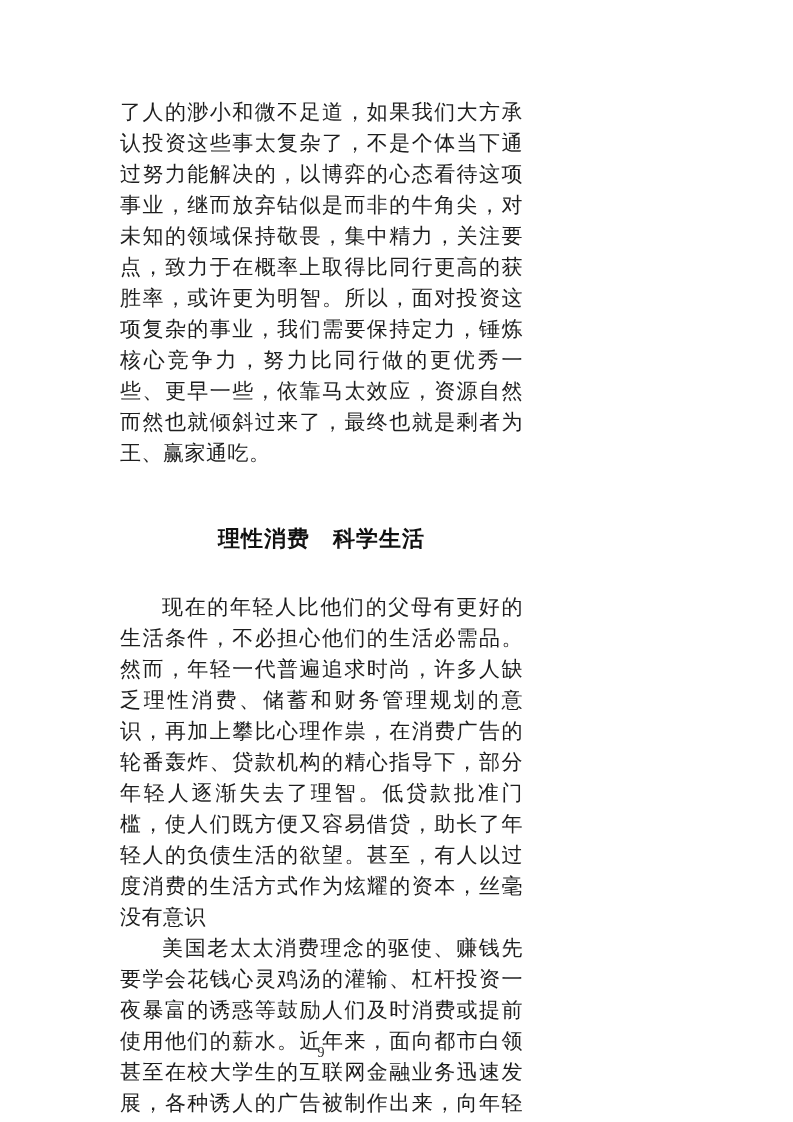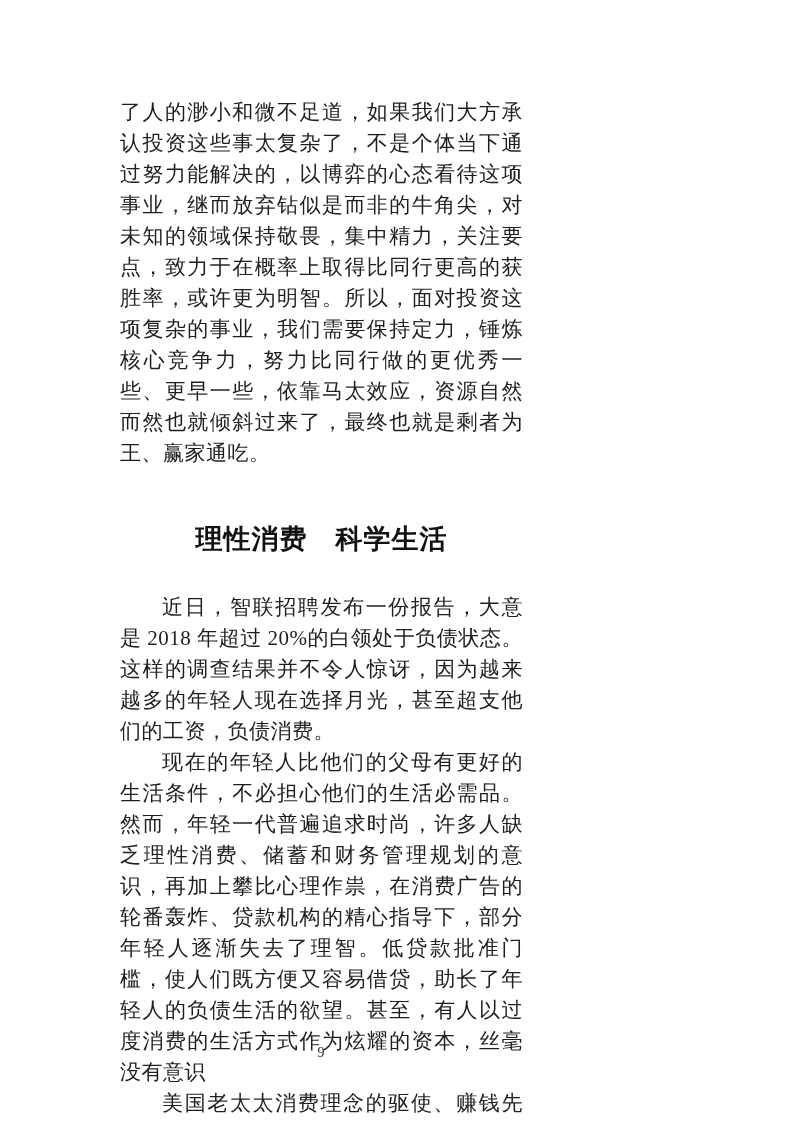--- a/index.html
+++ b/index.html
@@ -37,21 +37,21 @@
   }
   .signature {
     margin: 2px 0 0 0;
     font-size: 21px;
     line-height: 31px;
     text-align: right;
     letter-spacing: 0.5px;
   }
   .article-title {
     margin: 54px 0 37px 0;
-    font-size: 27px;
+    font-size: 22px;
     line-height: 32px;
     font-weight: bold;
     text-align: center;
     letter-spacing: 1px;
     font-family: "Liberation Sans", "DejaVu Sans", sans-serif;
     color: #111111;
   }
   .page-number {
     position: absolute;
     left: 0;
@@ -67,21 +67,20 @@
 <body>
 
 <div class="page">
   <div class="text-block">
 
     <p class="para continuation">了人的渺小和微不足道，如果我们大方承认投资这些事太复杂了，不是个体当下通过努力能解决的，以博弈的心态看待这项事业，继而放弃钻似是而非的牛角尖，对未知的领域保持敬畏，集中精力，关注要点，致力于在概率上取得比同行更高的获胜率，或许更为明智。所以，面对投资这项复杂的事业，我们需要保持定力，锤炼核心竞争力，努力比同行做的更优秀一些、更早一些，依靠马太效应，资源自然而然也就倾斜过来了，最终也就是剩者为王、赢家通吃。</p>
 
 
     <h1 class="article-title">理性消费　科学生活</h1>
 
-    <p class="para">近日，智联招聘发布一份报告，大意是 2018 年超过 20%的白领处于负债状态。这样的调查结果并不令人惊讶，因为越来越多的年轻人现在选择月光，甚至超支他们的工资，负债消费。</p>
 
     <p class="para">现在的年轻人比他们的父母有更好的生活条件，不必担心他们的生活必需品。然而，年轻一代普遍追求时尚，许多人缺乏理性消费、储蓄和财务管理规划的意识，再加上攀比心理作祟，在消费广告的轮番轰炸、贷款机构的精心指导下，部分年轻人逐渐失去了理智。低贷款批准门槛，使人们既方便又容易借贷，助长了年轻人的负债生活的欲望。甚至，有人以过度消费的生活方式作为炫耀的资本，丝毫没有意识</p>
 
     <p class="para">美国老太太消费理念的驱使、赚钱先要学会花钱心灵鸡汤的灌输、杠杆投资一夜暴富的诱惑等鼓励人们及时消费或提前使用他们的薪水。近年来，面向都市白领甚至在校大学生的互联网金融业务迅速发展，各种诱人的广告被制作出来，向年轻人传达这样的信息：他们应该通过消费过上更好的生活，而借钱可以帮助他们做到这一点。</p>
 
   </div>
 
   <div class="page-number">9</div>
 </div>
 

